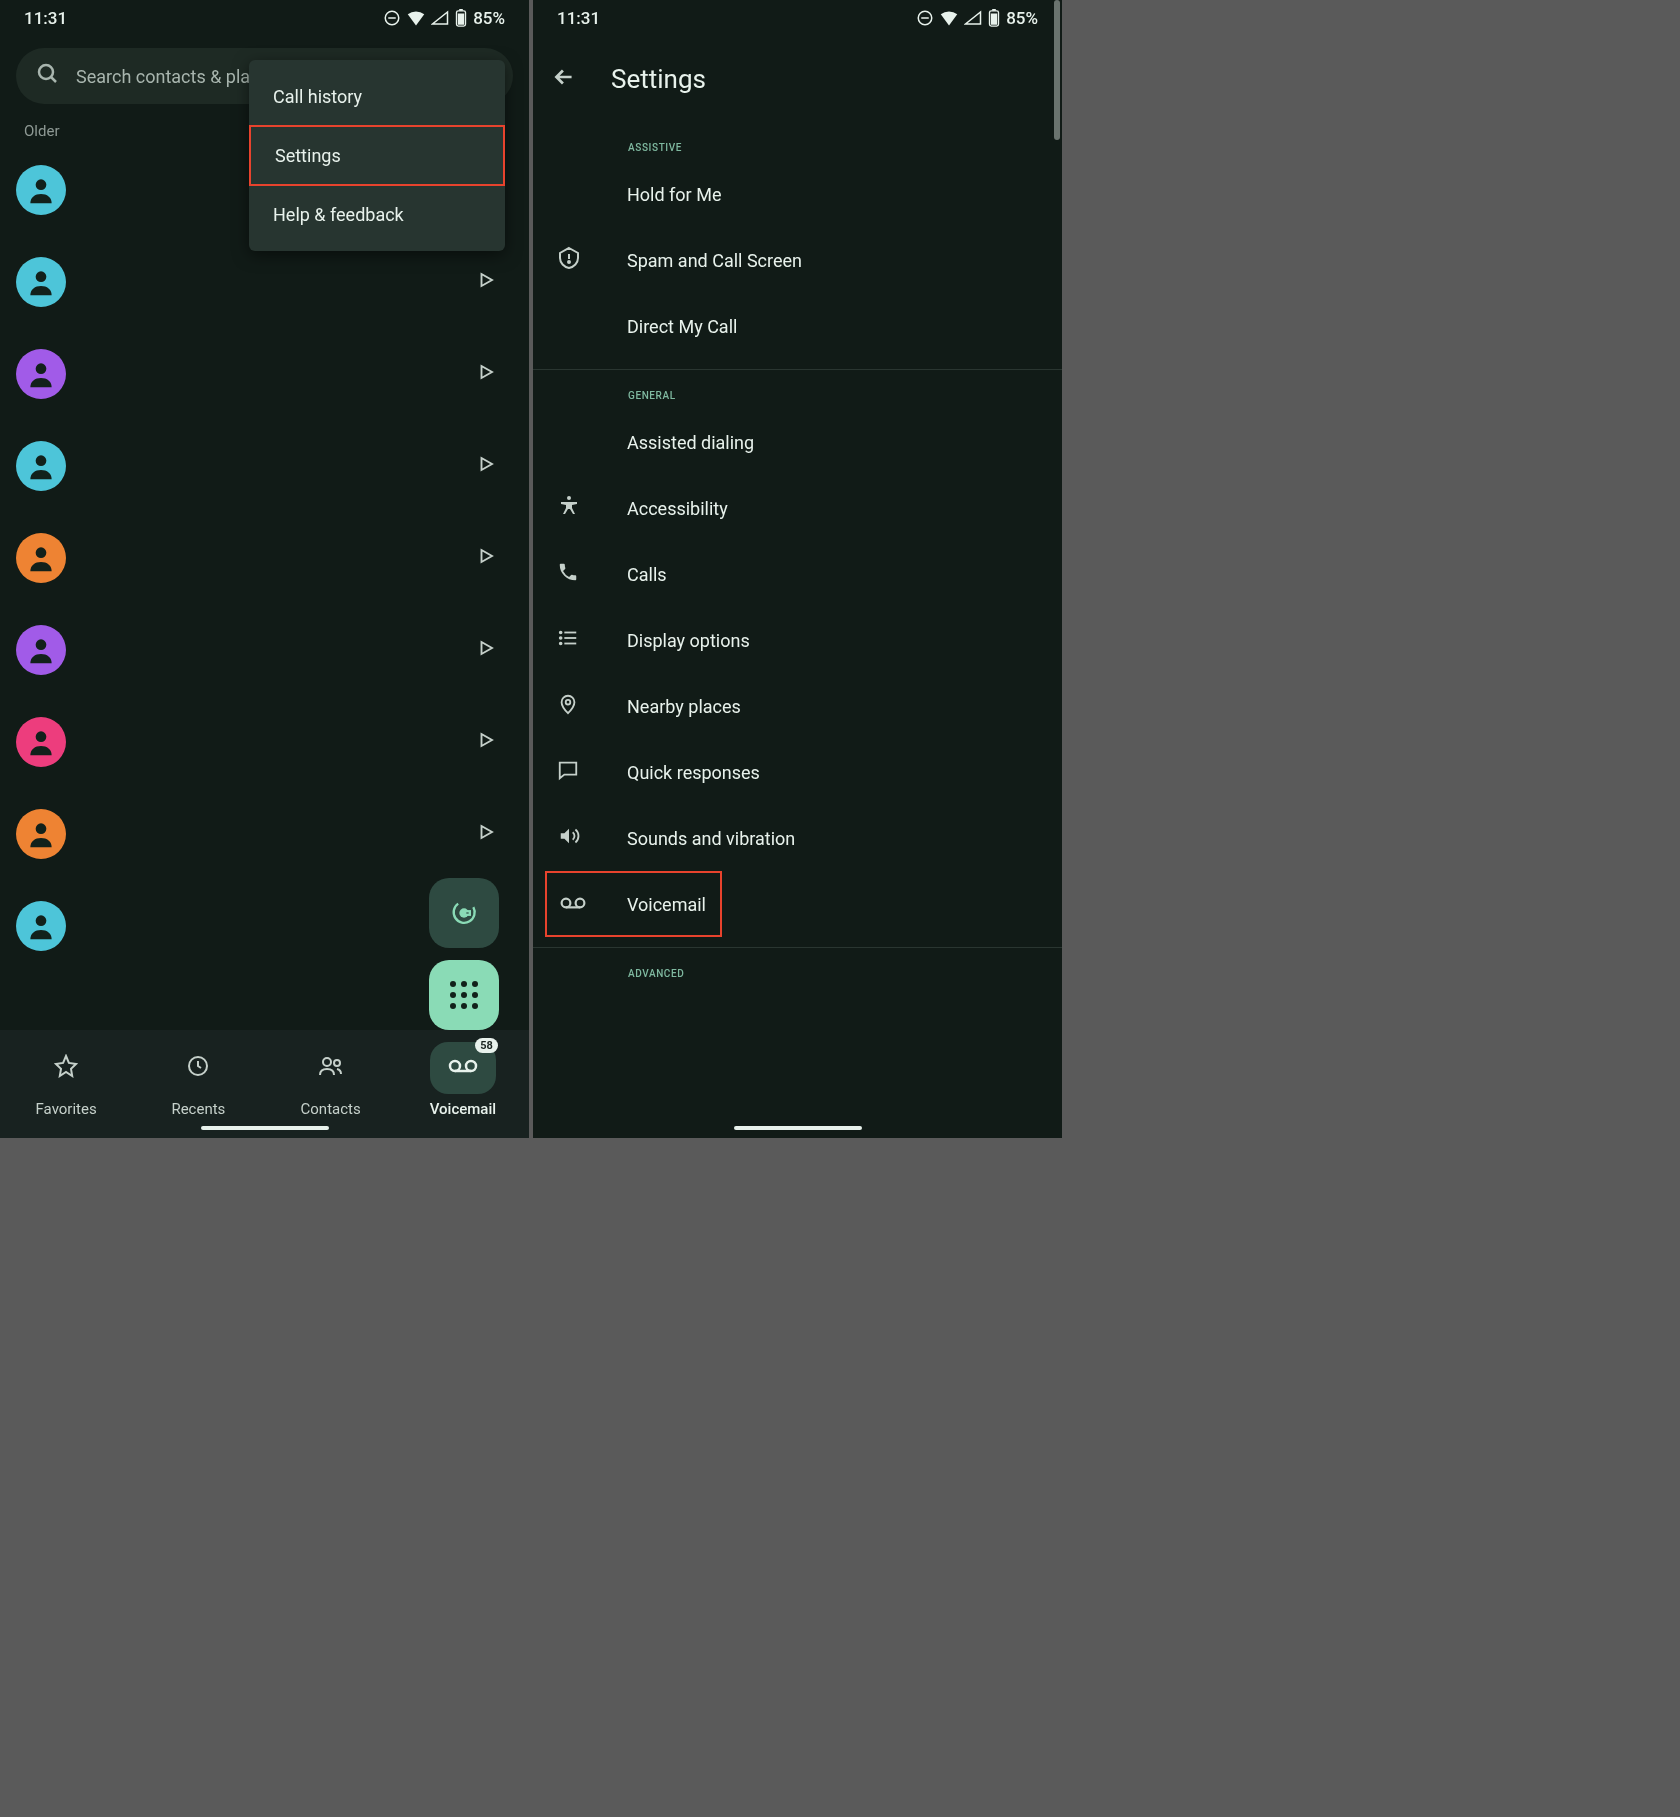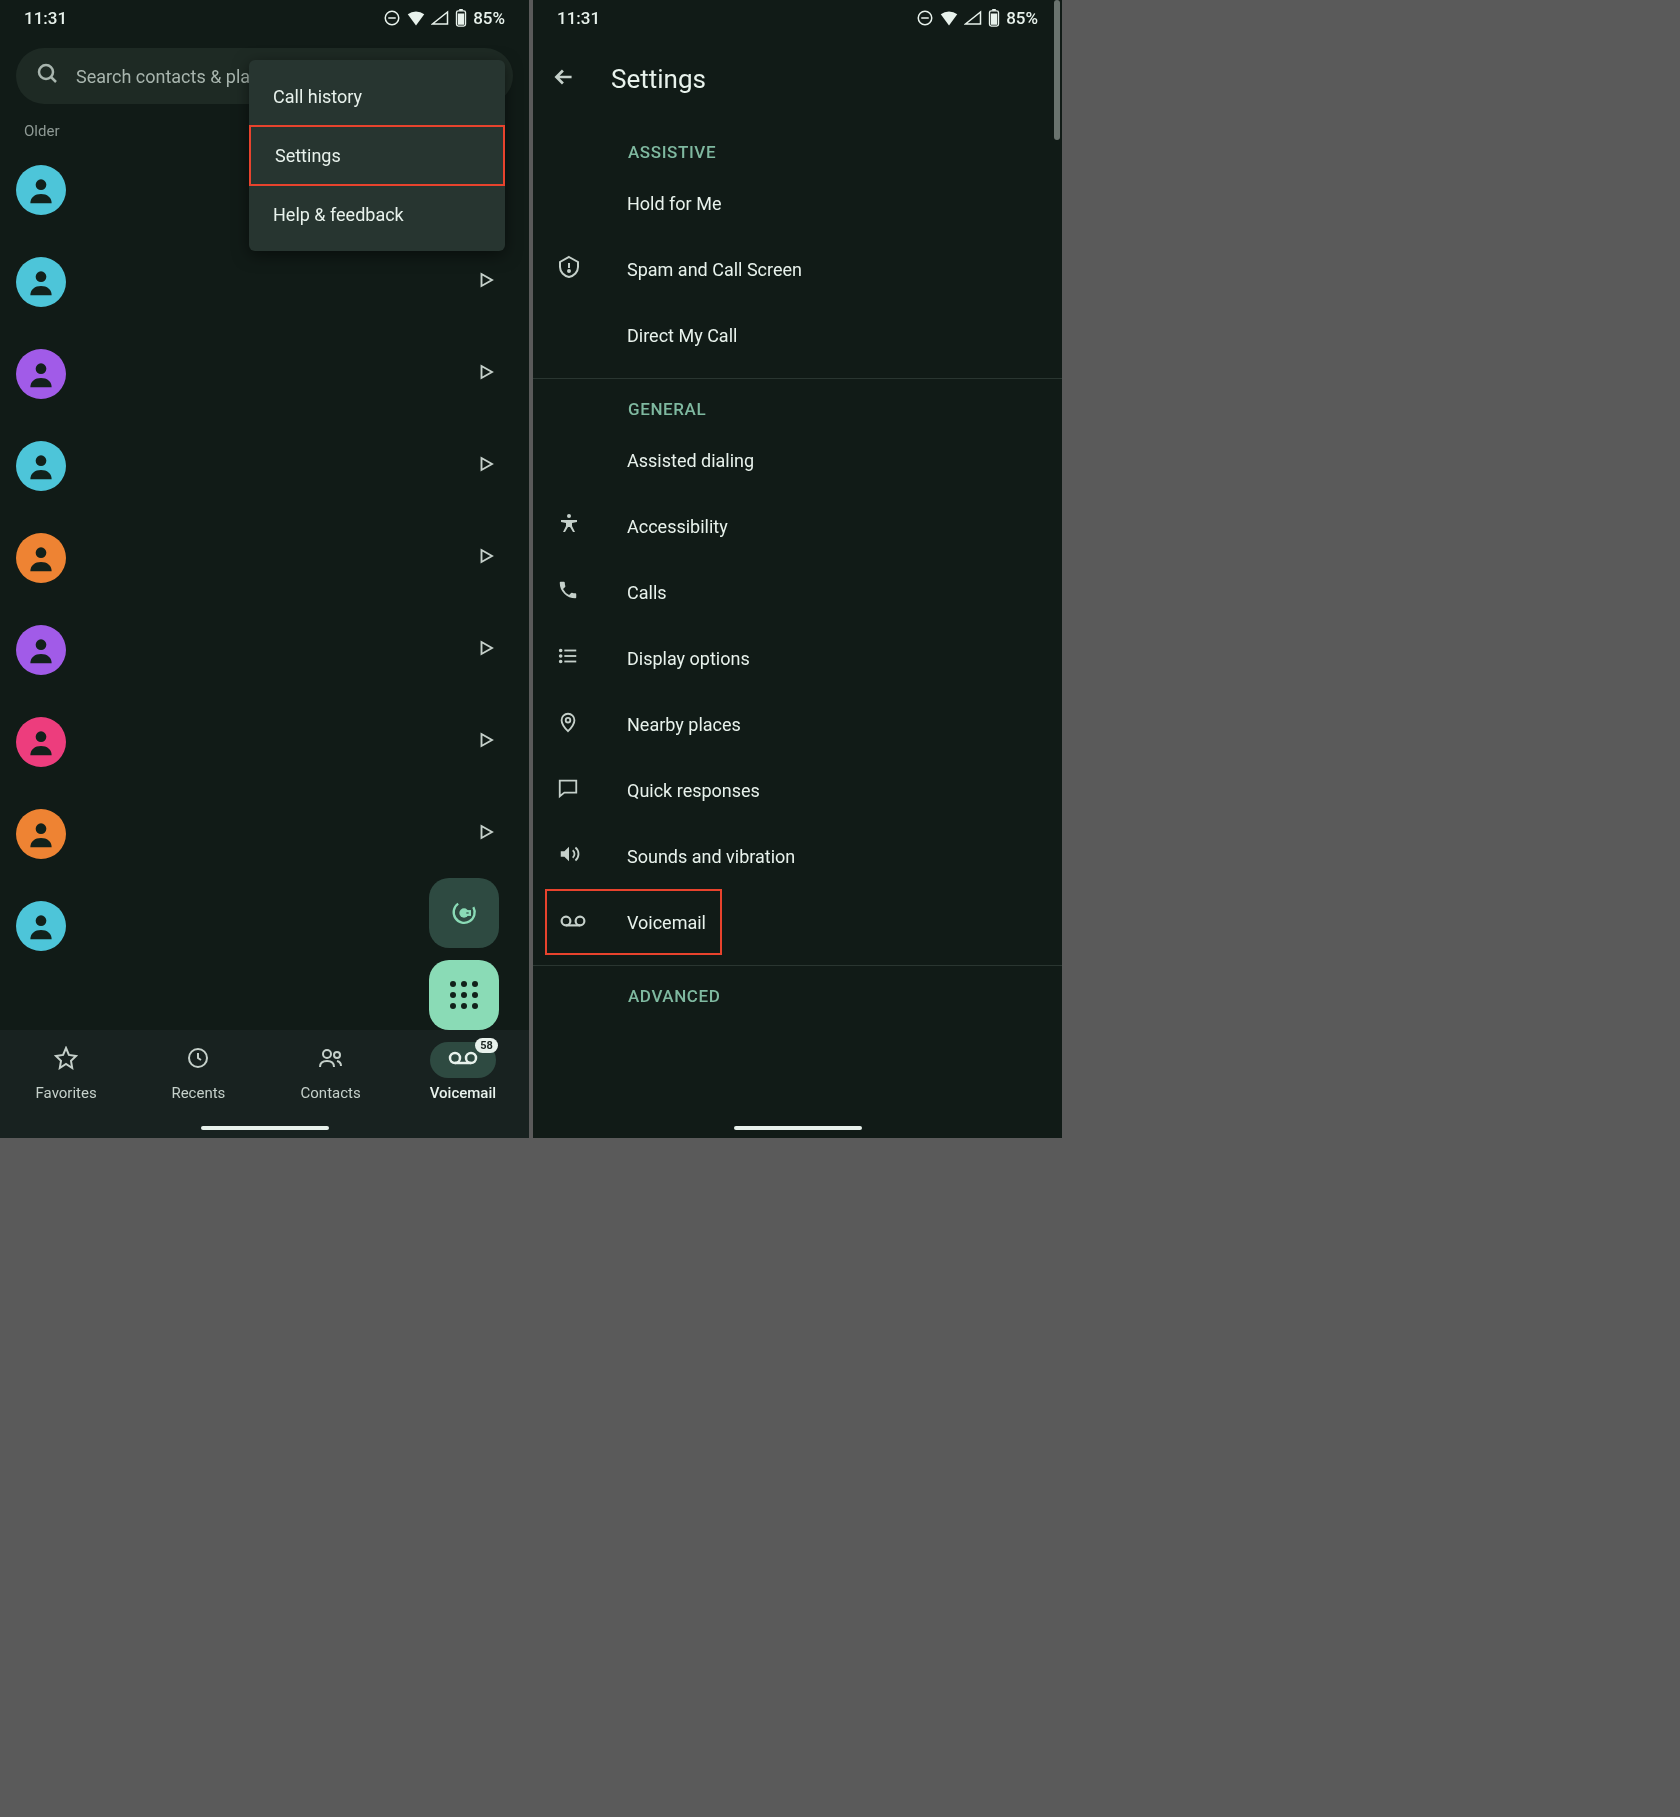--- a/index.html
+++ b/index.html
@@ -28,33 +28,33 @@
   .avatar svg { width: 32px; height: 32px; }
   .play-btn { margin-left: auto; margin-right: 18px; color: #c5d0ca; }
   
   .fab-video { position: absolute; right: 30px; bottom: 190px; width: 70px; height: 70px; background: #2e4a41; border-radius: 20px; display: flex; align-items: center; justify-content: center; }
   .fab-dial { position: absolute; right: 30px; bottom: 108px; width: 70px; height: 70px; background: #8adbb6; border-radius: 20px; display: flex; align-items: center; justify-content: center; }
   .dialpad-dots { display: grid; grid-template-columns: repeat(3,6px); gap: 5px; }
   .dialpad-dots span { width: 6px; height: 6px; background: #12211b; border-radius: 50%; }
   
   .bottom-nav { position: absolute; bottom: 0; left: 0; right: 0; height: 108px; background: #182220; display: flex; justify-content: space-around; align-items: flex-start; padding-top: 12px; }
   .nav-item { display: flex; flex-direction: column; align-items: center; gap: 6px; color: #c5d0ca; flex: 1; }
-  .nav-icon-wrap { width: 66px; height: 36px; display: flex; align-items: center; justify-content: center; border-radius: 18px; position: relative; }
+  .nav-icon-wrap { width: 66px; height: 52px; display: flex; align-items: center; justify-content: center; border-radius: 18px; position: relative; }
   .nav-item.active .nav-icon-wrap { background: #2e4a41; }
   .nav-item.active { color: #e8f2ec; font-weight: 500; }
   .nav-label { font-size: 15px; }
   .nav-badge { position: absolute; top: -4px; right: -2px; background: #e8f2ec; color: #1a2420; font-size: 11px; font-weight: 700; padding: 1px 5px; border-radius: 9px; }
   .nav-handle { position: absolute; bottom: 8px; left: 50%; transform: translateX(-50%); width: 128px; height: 4px; background: #e8f2ec; border-radius: 2px; }
   
   
   .settings-header { display: flex; align-items: center; padding: 28px 18px 28px; gap: 34px; color: #e8f2ec; }
   .settings-title { font-size: 26px; font-weight: 400; }
   .back-arrow { color: #c5d0ca; }
   
-  .section-label { color: #7fb9a0; font-size: 17px; font-weight: 500; letter-spacing: 0.6px; padding: 20px 0 8px 95px; }
+  .section-label { color: #7fb9a0; font-size: 10px; font-weight: 500; letter-spacing: 0.6px; padding: 20px 0 8px 95px; }
   .settings-row { display: flex; align-items: center; height: 66px; padding-left: 24px; cursor: pointer; }
   .settings-icon-slot { width: 70px; display: flex; align-items: center; color: #c5d0ca; }
   .settings-label { color: #e8f2ec; font-size: 18px; }
   .divider { height: 1px; background: #2a3631; margin: 10px 0 0; }
   .settings-row.highlighted { border: 2px solid #e8432d; margin-left: 12px; margin-right: 340px; padding-left: 12px; }
   .settings-row.highlighted .settings-icon-slot { width: 68px; }
   
   .scrollbar { position: absolute; right: 2px; top: 0; width: 6px; height: 140px; background: #6a746f; border-radius: 3px; }
   
   

